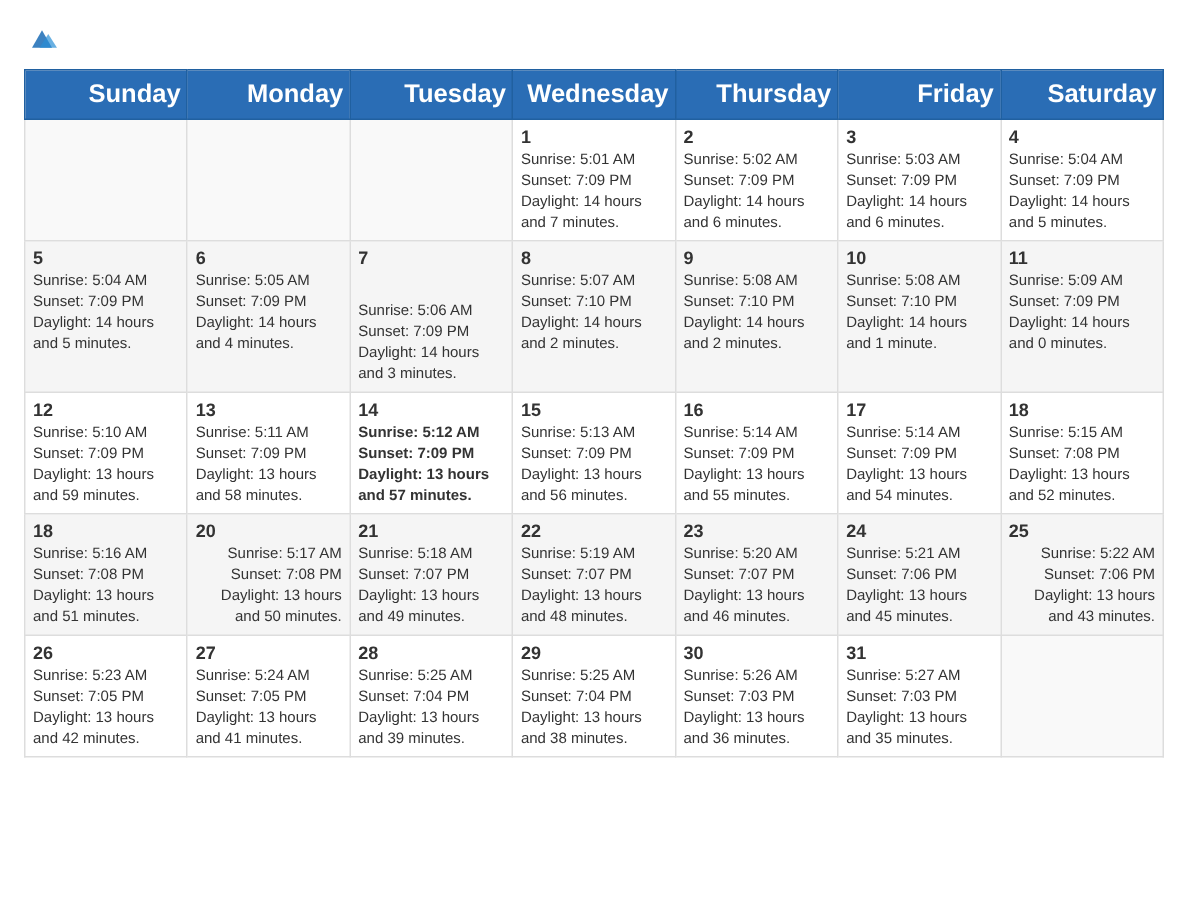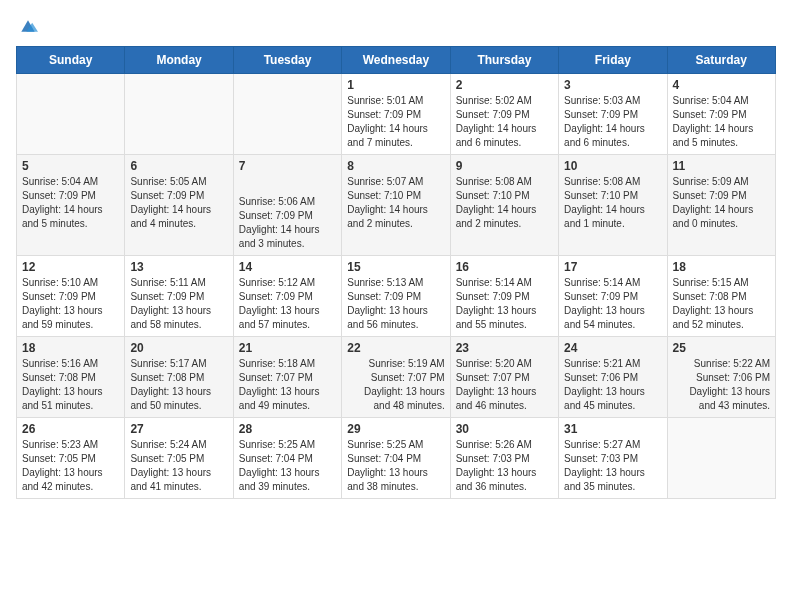--- a/index.html
+++ b/index.html
@@ -47,24 +47,24 @@
       color: #555;
     }
     .calendar {
       width: 100%;
       border-collapse: collapse;
       border: 1px solid #ccc;
     }
     .calendar th {
       background-color: #2a6db5;
       color: #fff;
-      font-size: 12px;
+      font-size: 17px;
       font-weight: bold;
       padding: 6px 4px;
-      text-align: center;
+      text-align: right;
       border: 1px solid #2060a0;
     }
     .calendar td {
       vertical-align: top;
       border: 1px solid #ddd;
       padding: 4px 5px;
       width: calc(100% / 7);
       font-size: 10.5px;
       color: #333;
       min-height: 80px;
@@ -224,21 +224,21 @@
         </td>
         <td>
           <span class="day-num">13</span>
           <div class="day-info" style="white-space: pre-line;">Sunrise: 5:11 AM
 Sunset: 7:09 PM
 Daylight: 13 hours
 and 58 minutes.</div>
         </td>
         <td>
           <span class="day-num">14</span>
-          <div class="day-info" style="white-space: pre-line;">Sunrise: 5:12 AM
+          <div class="day-info" style="white-space: pre-line; font-weight: bold;">Sunrise: 5:12 AM
 Sunset: 7:09 PM
 Daylight: 13 hours
 and 57 minutes.</div>
         </td>
         <td>
           <span class="day-num">15</span>
           <div class="day-info" style="white-space: pre-line;">Sunrise: 5:13 AM
 Sunset: 7:09 PM
 Daylight: 13 hours
 and 56 minutes.</div>
@@ -268,35 +268,35 @@
       <tr>
         <td>
           <span class="day-num">18</span>
           <div class="day-info" style="white-space: pre-line;">Sunrise: 5:16 AM
 Sunset: 7:08 PM
 Daylight: 13 hours
 and 51 minutes.</div>
         </td>
         <td>
           <span class="day-num">20</span>
-          <div class="day-info" style="white-space: pre-line;">Sunrise: 5:17 AM
+          <div class="day-info" style="white-space: pre-line; text-align: right;">Sunrise: 5:17 AM
 Sunset: 7:08 PM
 Daylight: 13 hours
 and 50 minutes.</div>
         </td>
         <td>
           <span class="day-num">21</span>
           <div class="day-info" style="white-space: pre-line;">Sunrise: 5:18 AM
 Sunset: 7:07 PM
 Daylight: 13 hours
 and 49 minutes.</div>
         </td>
         <td>
           <span class="day-num">22</span>
-          <div class="day-info" style="white-space: pre-line; text-align: right;">Sunrise: 5:19 AM
+          <div class="day-info" style="white-space: pre-line;">Sunrise: 5:19 AM
 Sunset: 7:07 PM
 Daylight: 13 hours
 and 48 minutes.</div>
         </td>
         <td>
           <span class="day-num">23</span>
           <div class="day-info" style="white-space: pre-line;">Sunrise: 5:20 AM
 Sunset: 7:07 PM
 Daylight: 13 hours
 and 46 minutes.</div>

